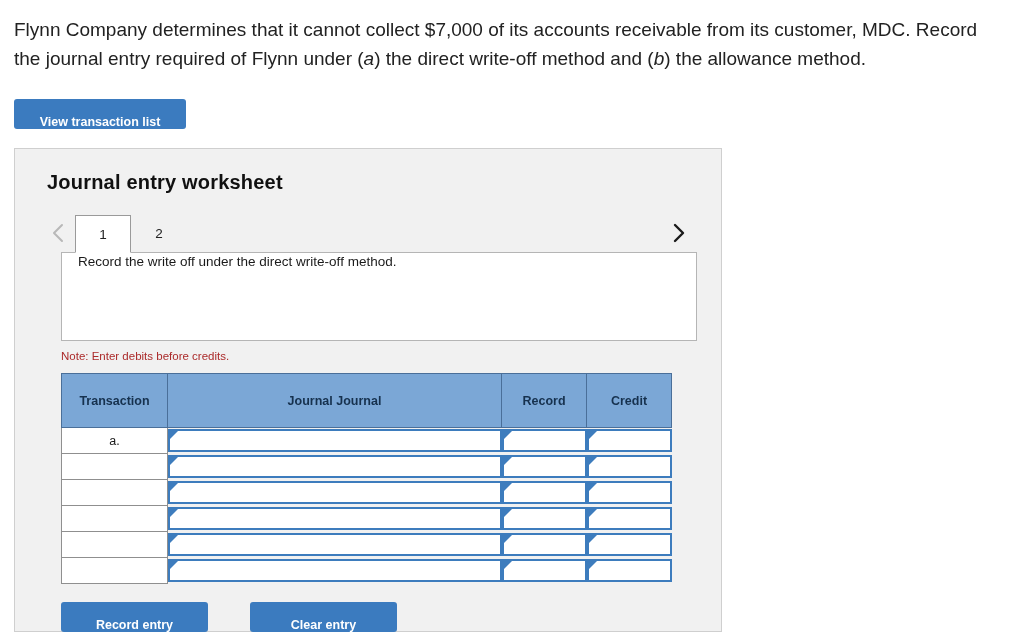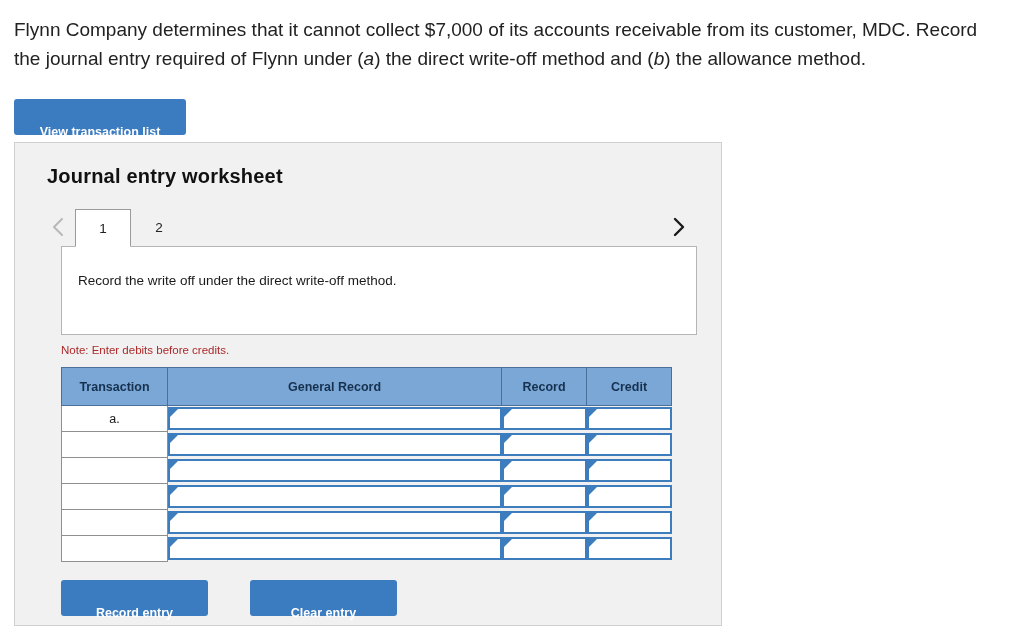--- a/index.html
+++ b/index.html
@@ -33,30 +33,30 @@
     display: inline-block;
     background: #3b7bbf;
     color: #ffffff;
     border: none;
     border-radius: 3px;
     font-family: "Liberation Sans", sans-serif;
     font-size: 12.5px;
     font-weight: bold;
     text-align: center;
     cursor: pointer;
-    padding: 18px;
+    padding: 8px;
     line-height: 30px;
     height: 30px;
   }
   .btn-view-transaction { width: 172px; }
 
   
   .worksheet-panel {
     position: relative;
-    margin: 2px 0 0 14px;
+    margin: 18px 0 0 14px;
     width: 708px;
     height: 484px;
     background: #f1f1f1;
     border: 1px solid #cfcfcf;
     box-sizing: border-box;
   }
   .worksheet-title {
     margin: 22px 0 0 32px;
     font-size: 20px;
     font-weight: bold;
@@ -114,21 +114,21 @@
     position: relative;
     margin: 0 0 0 46px;
     width: 636px;
     height: 89px;
     background: #ffffff;
     border: 1px solid #b5b5b5;
     box-sizing: border-box;
     z-index: 1;
   }
   .instruction-text {
-    padding: 26px 0 0 16px;
+    padding: 1px 0 0 16px;
     font-size: 13.5px;
     color: #1a1a1a;
   }
 
   
   .note {
     margin: 9px 0 0 46px;
     font-size: 11.5px;
     color: #ab2a2a;
   }
@@ -140,21 +140,21 @@
     table-layout: fixed;
     width: 590px;
   }
   .journal-table th {
     background: #7ba7d6;
     border: 1px solid #4a6f99;
     font-size: 12.5px;
     font-weight: bold;
     color: #16314e;
     height: 21px;
-    padding: 8px 2px;
+    padding: 16px 2px;
     text-align: center;
   }
   .col-transaction { width: 101px; }
   .col-journal     { width: 329px; }
   .col-debit       { width: 80px; }
   .col-credit      { width: 80px; }
 
   .journal-table td {
     padding: 0;
     height: 25px;
@@ -244,21 +244,21 @@
   <div class="instruction-box">
     <div class="instruction-text">Record the write off under the direct write-off method.</div>
   </div>
 
   <div class="note">Note: Enter debits before credits.</div>
 
   <table class="journal-table">
     <thead>
       <tr>
         <th class="col-transaction">Transaction</th>
-        <th class="col-journal">General Record</th>
+        <th class="col-journal">Journal Journal</th>
         <th class="col-debit">Record</th>
         <th class="col-credit">Credit</th>
       </tr>
     </thead>
     <tbody>
       <tr>
         <td class="tx-cell">a.</td>
         <td class="input-cell">
             <div class="cellbox"></div>
           </td>

